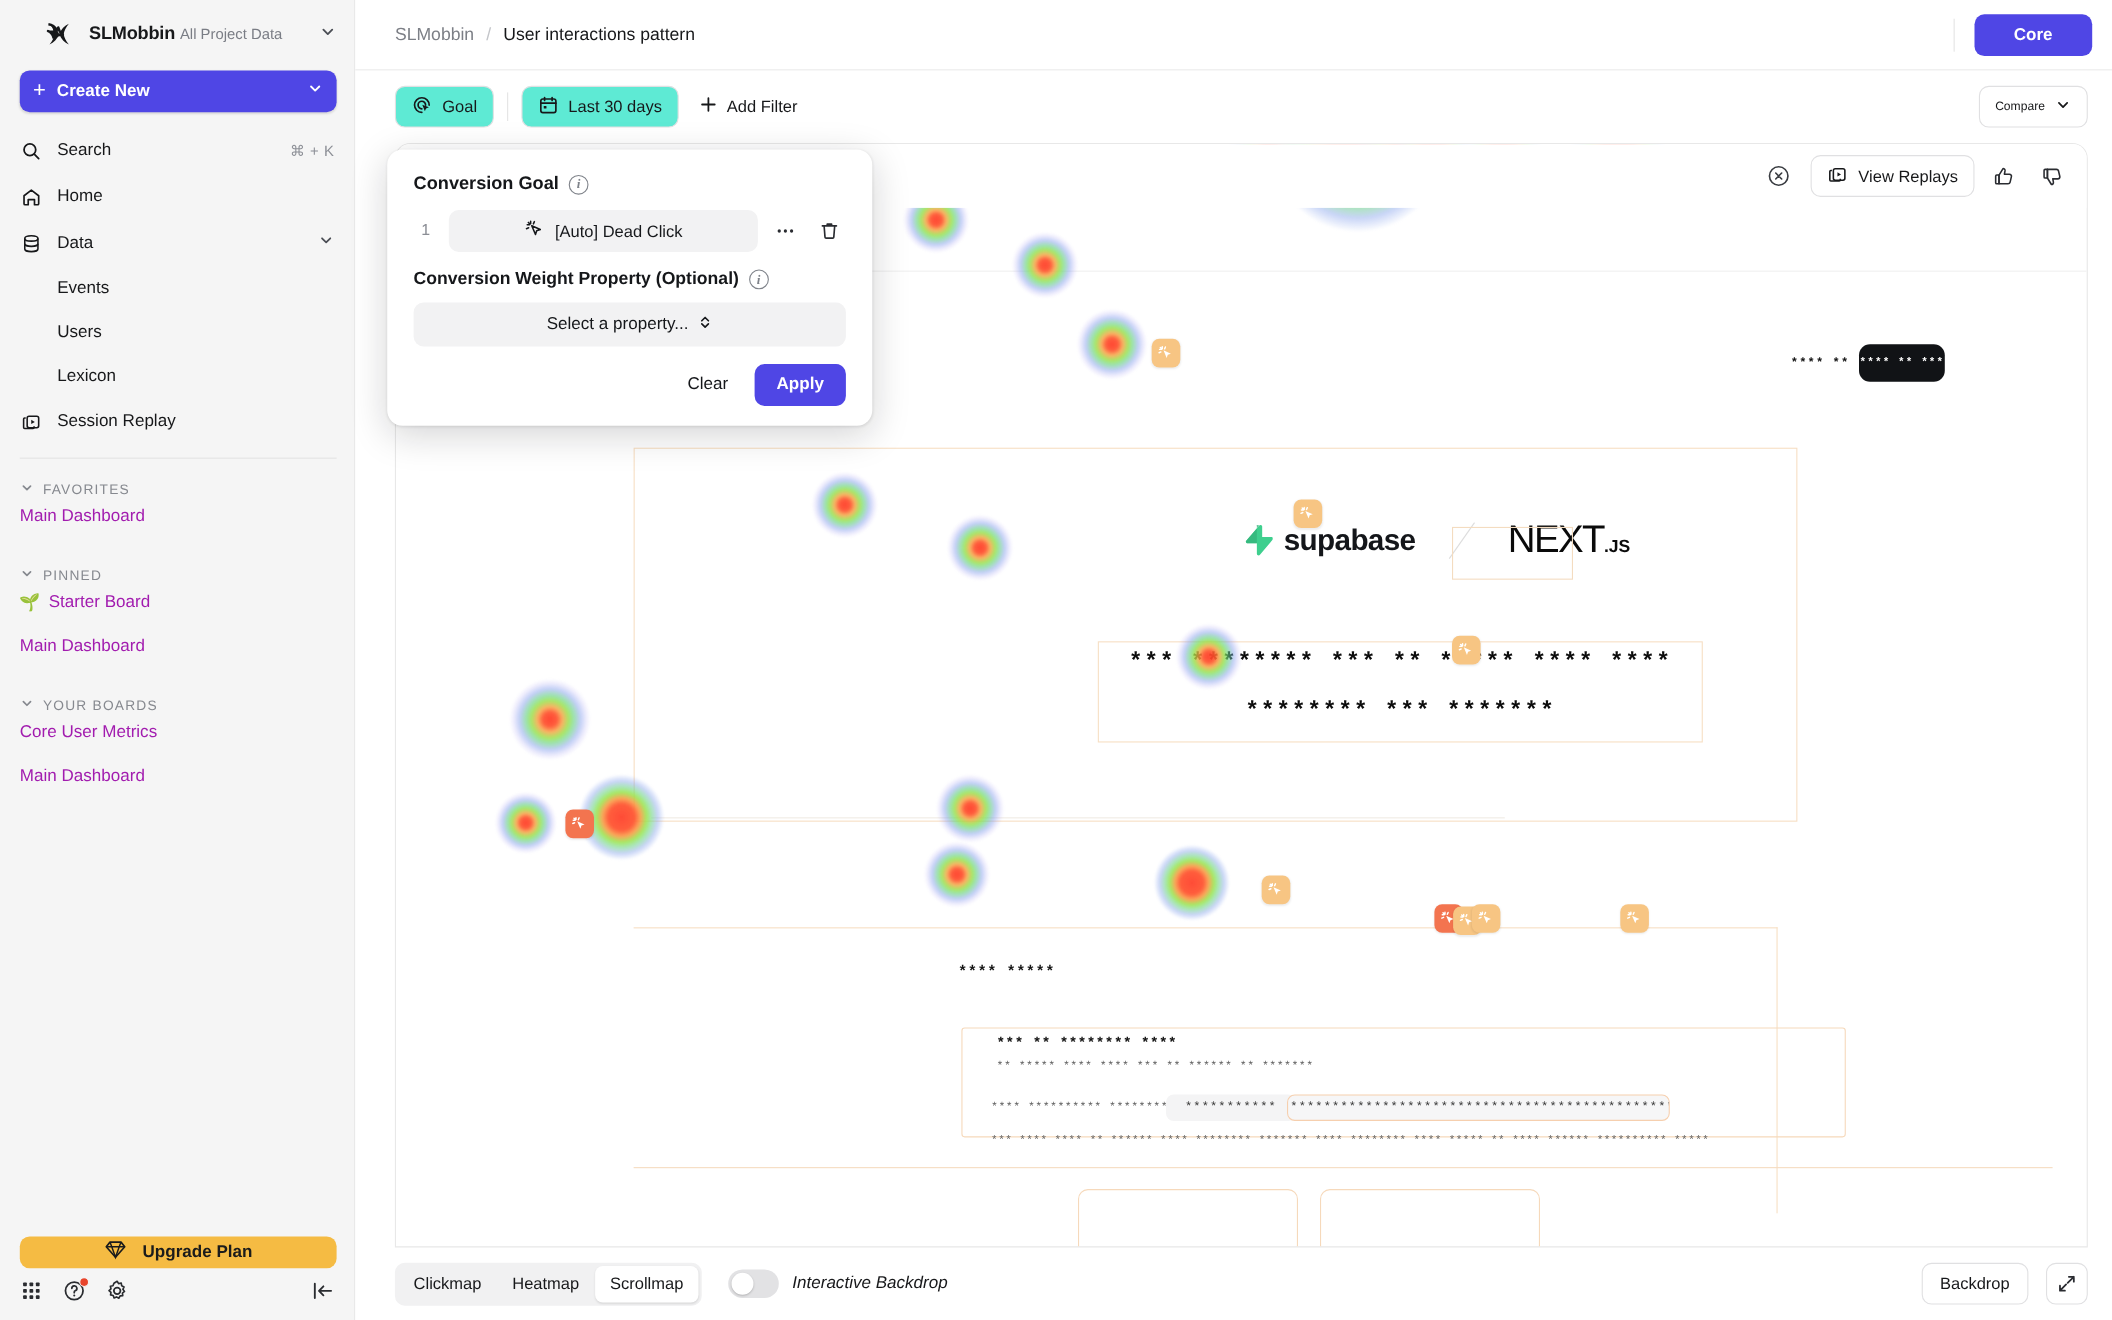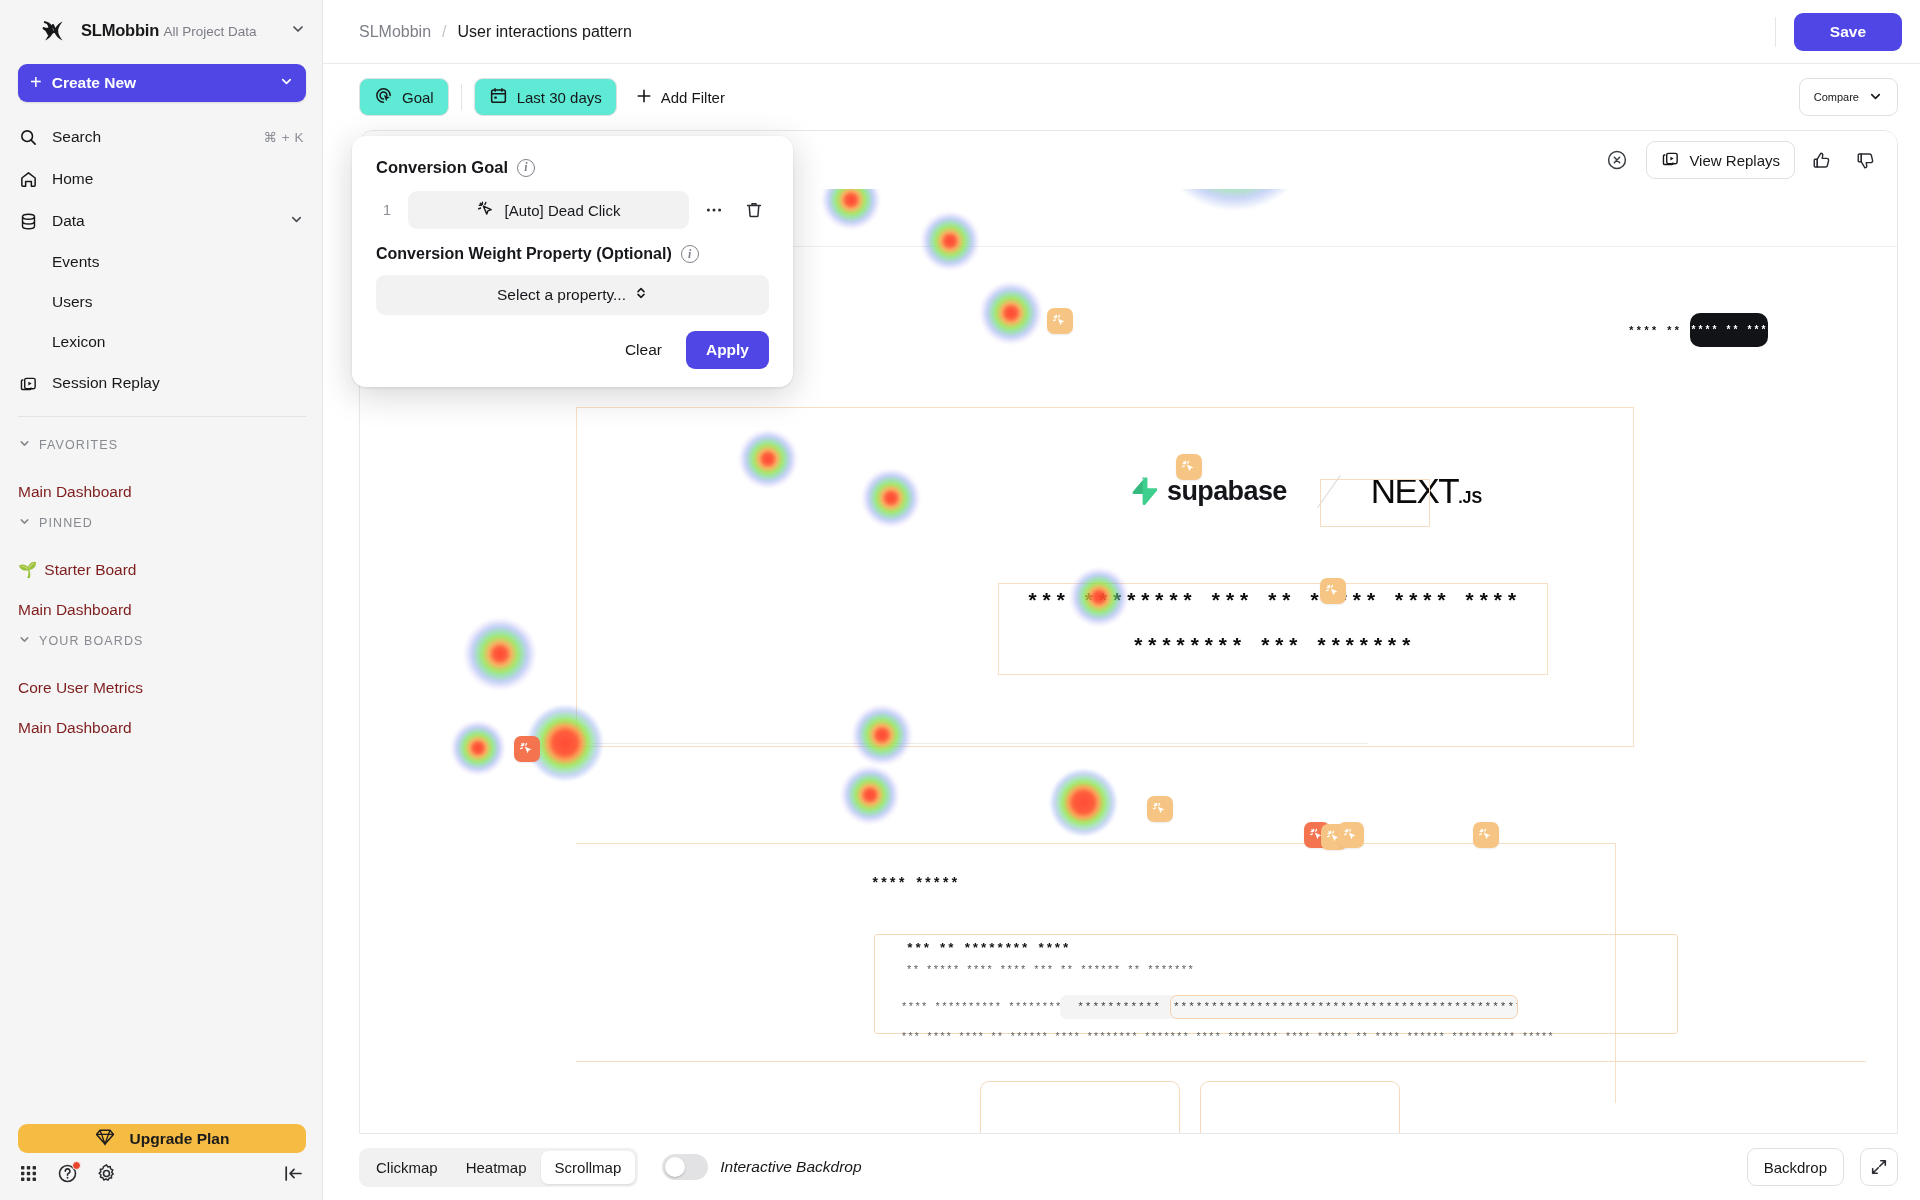--- a/index.html
+++ b/index.html
@@ -60,23 +60,23 @@
   .divider { height: 1px; background: #e3e3e3; margin: 12px 16px 6px 18px; }
 
   .sec-head {
     display: flex; align-items: center; gap: 8px;
     padding: 14px 18px 8px 18px;
     font-size: 12.5px; letter-spacing: 1.1px;
     color: #86898f; font-weight: 400; cursor: pointer;
     text-transform: uppercase;
   }
   .board-item {
-    display:flex; align-items:flex-end; gap: 7px;
+    display:flex; align-items:flex-start; gap: 7px;
     height: 40px; padding: 0 18px; font-size: 15.5px;
-    color: #7f1d1d; cursor: pointer;
+    color: #a21caf; cursor: pointer;
   }
 
   .sidebar-spacer { flex: 1; }
 
   .upgrade {
     margin: 0 16px 10px 18px; height: 29px;
     background: #f5bb43; border-radius: 9px;
     display:flex; align-items:center; justify-content:center; gap:15px;
     font-size: 15.5px; font-weight: 700; color: #1b1b1b; cursor: pointer;
   }
@@ -489,21 +489,21 @@
   <section class="main">
 
     <div class="topbar">
       <div class="breadcrumb">
         <span class="bc-root">SLMobbin</span>
         <span class="bc-sep">/</span>
         <span class="bc-leaf">User interactions pattern</span>
       </div>
       <div class="grow"></div>
       <div class="vline"></div>
-      <button class="save-btn">Save</button>
+      <button class="save-btn">Core</button>
     </div>
 
     <div class="toolbar">
       <button class="pill">
         <span>
           <svg width="19" height="19" viewBox="0 0 20 20">
               <path d="M17 10a7 7 0 1 0-7 7" fill="none" stroke="currentColor" stroke-width="1.6" stroke-linecap="round"></path>
               <path d="M13.6 10A3.6 3.6 0 1 0 10 13.6" fill="none" stroke="currentColor" stroke-width="1.6" stroke-linecap="round"></path>
               <path d="M10.4 9.6l6.4 2.6-2.8 1-1.1 2.8z" fill="currentColor"></path>
             </svg>

